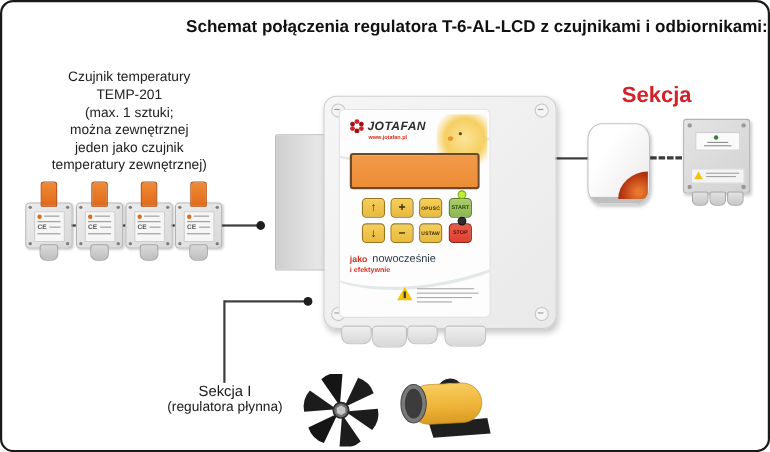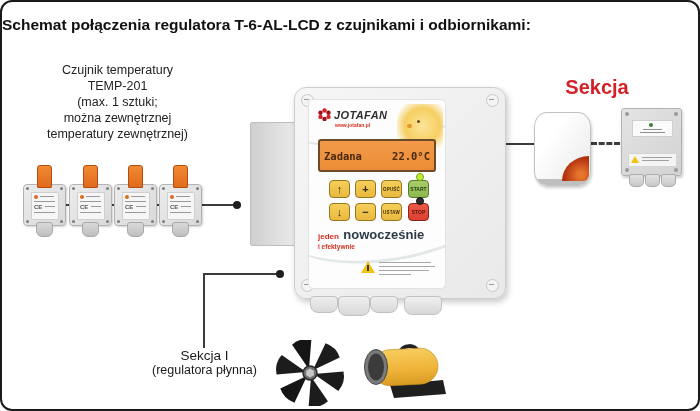--- a/index.html
+++ b/index.html
@@ -2,21 +2,21 @@
 <html><head>
 <meta charset="utf-8">
 <style>
   html,body{margin:0;padding:0;background:#fff;}
   .frame{
     position:relative;width:700px;height:411px;box-sizing:border-box;
     border:2px solid #1a1a1a;border-radius:12px;background:#ffffff;overflow:hidden;
     font-family:"Liberation Sans","DejaVu Sans",sans-serif;color:#1a1a1a;
   }
   
-  .title{position:absolute;left:0;top:14px;width:100%;text-align:left;
+  .title{position:absolute;left:0;top:14px;width:100%;text-align:right;
     font-size:15.5px;font-weight:bold;color:#111;}
   
   .note{position:absolute;left:18px;top:60px;width:195px;text-align:center;
     font-size:12.5px;line-height:16px;color:#222;}
   
   .sensor{position:absolute;top:182px;width:41px;height:40px;background:linear-gradient(135deg,#ececec,#d9d9d9);
     border:1px solid #b3b3b3;border-radius:4px;box-shadow:1px 1px 2px rgba(0,0,0,.18);}
   .sensor .cap{position:absolute;left:13px;top:-20px;width:13px;height:21px;
     background:linear-gradient(180deg,#f08a33,#e06a1c);border:1px solid #b34e10;border-radius:3px 3px 1px 1px;}
   .sensor .gland{position:absolute;left:12px;bottom:-12px;width:15px;height:13px;
@@ -72,21 +72,21 @@
   .btn.small-text{font-size:4.5px;letter-spacing:.2px;}
   .btn.start{background:linear-gradient(180deg,#a8cd6b,#8db84e);border-color:#57772c;color:#27400f;font-size:5px;}
   .btn.stop{background:linear-gradient(180deg,#ea5a46,#dd4030);border-color:#8e2317;color:#601009;font-size:5px;}
   .r1{top:80px}.r2{top:103px}
   .c1{left:20px}.c2{left:46px}.c3{left:72px}.c4{left:99px}
   .led{position:absolute;width:6px;height:6px;border-radius:50%;}
   .led-green{left:107px;top:73px;background:#bdf02f;border:1px solid #7da024;}
   .led-dark{left:107px;top:97px;background:#2e2e2e;border:1px solid #111;}
   .slogan{position:absolute;left:9px;top:129px;line-height:9px;}
   .slogan .w1{font-size:8px;font-weight:bold;color:#d43020;}
-  .slogan .w2{font-size:13px;font-weight:bold;color:#2c3a48;}
+  .slogan .w2{font-size:10px;font-weight:normal;color:#2c3a48;}
   .slogan .l2{font-size:6.5px;font-weight:bold;color:#d43020;margin-top:1px;}
   .warn{position:absolute;left:52px;top:160px;width:78px;height:16px;}
   .warn .tri{position:absolute;left:0;top:1px;width:0;height:0;
     border-left:7px solid transparent;border-right:7px solid transparent;border-bottom:12px solid #f2c410;}
   .warn .tri::after{content:"";position:absolute;left:-1px;top:4px;width:2px;height:6px;background:#3a3a3a;}
   .warn .wline{position:absolute;height:1px;background:#a8a8a8;}
   .wl1{left:18px;top:2px;width:52px}.wl2{left:18px;top:6px;width:56px}
   .wl3{left:18px;top:10px;width:50px}.wl4{left:18px;top:14px;width:32px}
   .cgland{position:absolute;background:linear-gradient(180deg,#efefef,#d8d8d8);
     border:1px solid #c2c2c2;border-radius:4px 4px 8px 8px;}
@@ -133,20 +133,21 @@
 
 <div class="frame">
 
   <div class="title">Schemat połączenia regulatora T-6-AL-LCD z czujnikami i odbiornikami:</div>
 
   <div class="note">
     <div>Czujnik temperatury</div>
     <div>TEMP-201</div>
     <div>(max. 1 sztuki;</div>
     <div>można zewnętrznej</div>
+    <div>jeden jako czujnik</div>
     <div>temperatury zewnętrznej)</div>
   </div>
 
   <div class="wire-h" style="left:62px;top:202px;width:5px"></div>
   <div class="wire-h" style="left:108px;top:202px;width:4px"></div>
   <div class="wire-h" style="left:153px;top:202px;width:4px"></div>
   <div class="wire-h" style="left:198px;top:202px;width:34px"></div>
   <div class="dot" style="left:231px;top:199px"></div>
 
   <div class="sensor s1">
@@ -245,38 +246,34 @@
             <circle cx="6.5" cy="11" r="2.2" fill="#a01018"></circle>
             <circle cx="2.5" cy="8.9" r="2.2" fill="#d42027"></circle>
             <circle cx="2.5" cy="4.8" r="2.2" fill="#a01018"></circle>
             <circle cx="6.5" cy="6.7" r="1.8" fill="#ffffff"></circle>
           </svg>
           <span class="brand-name">JOTAFAN</span>
         </div>
         <div class="brand-site">www.jotafan.pl</div>
       </div>
       <div class="lcd">
-        <div class="lcd-row">
-          <span>Zadana</span>
-          <span>22.0°C</span>
-        </div>
       </div>
       <div class="btn r1 c1">↑</div>
       <div class="btn r1 c2">+</div>
       <div class="btn r1 c3 small-text">OPUŚĆ</div>
       <div class="btn r1 c4 start">START</div>
       <div class="btn r2 c1">↓</div>
       <div class="btn r2 c2">−</div>
       <div class="btn r2 c3 small-text">USTAW</div>
       <div class="btn r2 c4 stop">STOP</div>
       <div class="led led-green"></div>
       <div class="led led-dark"></div>
       <div class="slogan">
         <div>
-          <span class="w1">jeden</span>
+          <span class="w1">jako</span>
           <span class="w2">nowocześnie</span>
         </div>
         <div class="l2">i efektywnie</div>
       </div>
       <div class="warn">
         <div class="tri"></div>
         <div class="wline wl1"></div>
         <div class="wline wl2"></div>
         <div class="wline wl3"></div>
         <div class="wline wl4"></div>

